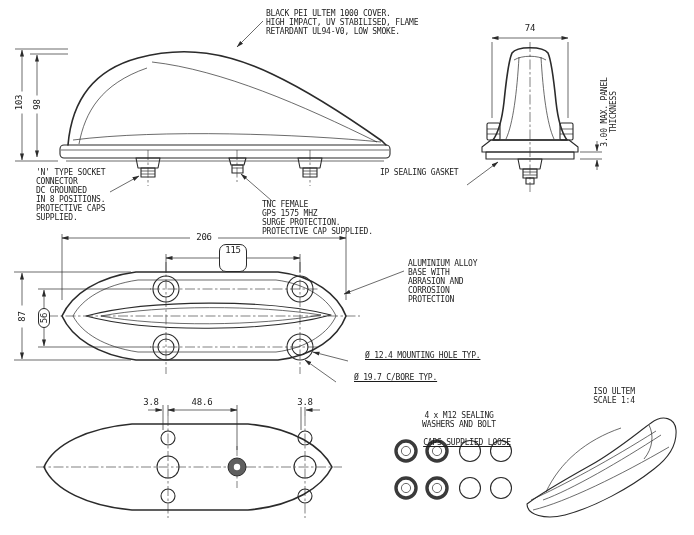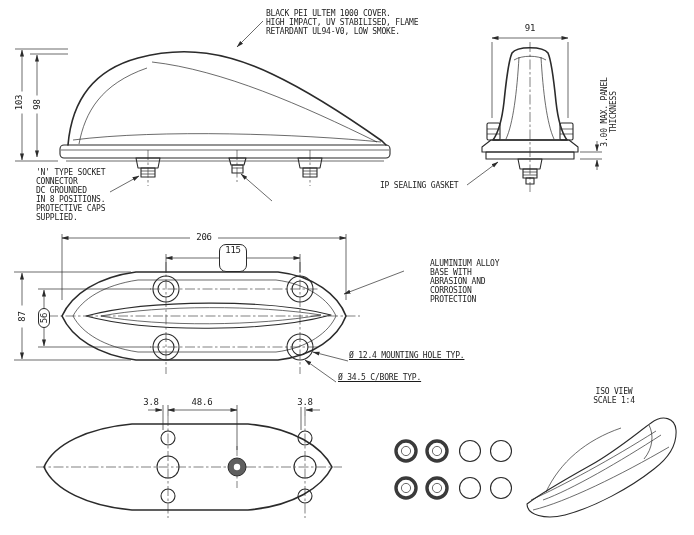--- a/index.html
+++ b/index.html
@@ -15,21 +15,21 @@
   .cl    { fill:none; stroke:#2b2b2b; stroke-width:0.6; stroke-dasharray:10 2.5 2.5 2.5; }
   .washer{ fill:none; stroke:#3a3a3a; stroke-width:3.4; }
 
   
   .lbl { position:absolute; font-size:8px; line-height:9px; color:#1c1c1c;
          white-space:pre-line; letter-spacing:-0.2px; }
   .ctr { text-align:center; }
   .dimnum { font-size:9px; line-height:10px; background:#ffffff; text-align:center; }
   .vdim { transform:rotate(-90deg); transform-origin:center; }
   .stadium { border:1px solid #2b2b2b; border-radius:7px; background:#ffffff; }
-  .unl { text-decoration:underline; }
+  .unl { text-decoration:underline;margin-left:16px; }
 </style>
 </head>
 <body>
 
 <div class="canvas">
 
   <svg width="694" height="535" viewBox="0 0 694 535">
     <defs>
       <marker id="arr" viewBox="0 0 10 10" refX="9.3" refY="5" markerWidth="10" markerHeight="10" orient="auto-start-reverse">
         <path d="M 0,2.1 L 10,5 L 0,7.9 Z" fill="#2b2b2b"></path>
@@ -208,60 +208,69 @@
       <path class="thin" d="M 533,510 C 566,502 621,475 669,447"></path>
       <path class="thin" d="M 546,492 C 560,462 586,440 621,428"></path>
       <path class="thin" d="M 649,425 C 654,435 653,448 644,459"></path>
     </g>
   </svg>
 
   <div class="lbl" style="left:266px;top:9px;width:215px">BLACK PEI ULTEM 1000 COVER.
 HIGH IMPACT, UV STABILISED, FLAME
 RETARDANT UL94-V0, LOW SMOKE.</div>
 
-  <div class="lbl dimnum" style="left:518px;top:23px;width:24px">91</div>
+  <div class="lbl dimnum" style="left:518px;top:23px;width:24px">74</div>
 
   <div class="lbl dimnum vdim" style="left:8px;top:97px;width:22px;height:11px">103</div>
 
   <div class="lbl dimnum vdim" style="left:28px;top:99px;width:18px;height:11px">98</div>
 
   <div class="lbl" style="left:36px;top:168px;width:95px">'N' TYPE SOCKET
 CONNECTOR
 DC GROUNDED
 IN 8 POSITIONS.
 PROTECTIVE CAPS
 SUPPLIED.</div>
 
-
-  <div class="lbl" style="left:380px;top:181px;width:92px">IP SEALING GASKET</div>
+  <div class="lbl" style="left:262px;top:200px;width:125px">TNC FEMALE
+GPS 1575 MHZ
+SURGE PROTECTION.
+PROTECTIVE CAP SUPPLIED.</div>
+
+  <div class="lbl" style="left:380px;top:168px;width:92px">IP SEALING GASKET</div>
 
   <div class="lbl ctr vdim" style="left:567px;top:102px;width:86px;height:20px">3.00 MAX. PANEL
 THICKNESS</div>
 
   <div class="lbl dimnum" style="left:190px;top:232px;width:28px">206</div>
 
   <div class="lbl dimnum stadium" style="left:219px;top:244px;width:28px;height:28px">115</div>
 
   <div class="lbl dimnum vdim" style="left:11px;top:311px;width:22px;height:11px">87</div>
 
   <div class="lbl dimnum vdim stadium" style="left:34px;top:312px;width:20px;height:12px">56</div>
 
-  <div class="lbl" style="left:430px;top:259px;width:85px">ALUMINIUM ALLOY
+  <div class="lbl" style="left:408px;top:259px;width:85px">ALUMINIUM ALLOY
 BASE WITH
 ABRASION AND
 CORROSION
 PROTECTION</div>
 
   <div class="lbl unl" style="left:349px;top:351px;width:145px">Ø 12.4 MOUNTING HOLE TYP.</div>
 
-  <div class="lbl unl" style="left:338px;top:373px;width:112px">Ø 34.5 C/BORE TYP.</div>
+  <div class="lbl unl" style="left:338px;top:373px;width:112px">Ø 19.7 C/BORE TYP.</div>
 
   <div class="lbl dimnum" style="left:142px;top:397px;width:18px">3.8</div>
 
   <div class="lbl dimnum" style="left:189px;top:397px;width:26px">48.6</div>
 
   <div class="lbl dimnum" style="left:296px;top:397px;width:18px">3.8</div>
 
-
-  <div class="lbl ctr" style="left:585px;top:387px;width:58px">ISO VIEW
+  <div class="lbl ctr" style="left:407px;top:402px;width:104px">
+    <div>4 x M12 SEALING
+WASHERS AND BOLT</div>
+    <div class="unl">CAPS SUPPLIED LOOSE</div>
+  </div>
+
+  <div class="lbl ctr" style="left:585px;top:387px;width:58px">ISO ULTEM
 SCALE 1:4</div>
 
 </div>
 
 </body></html>

